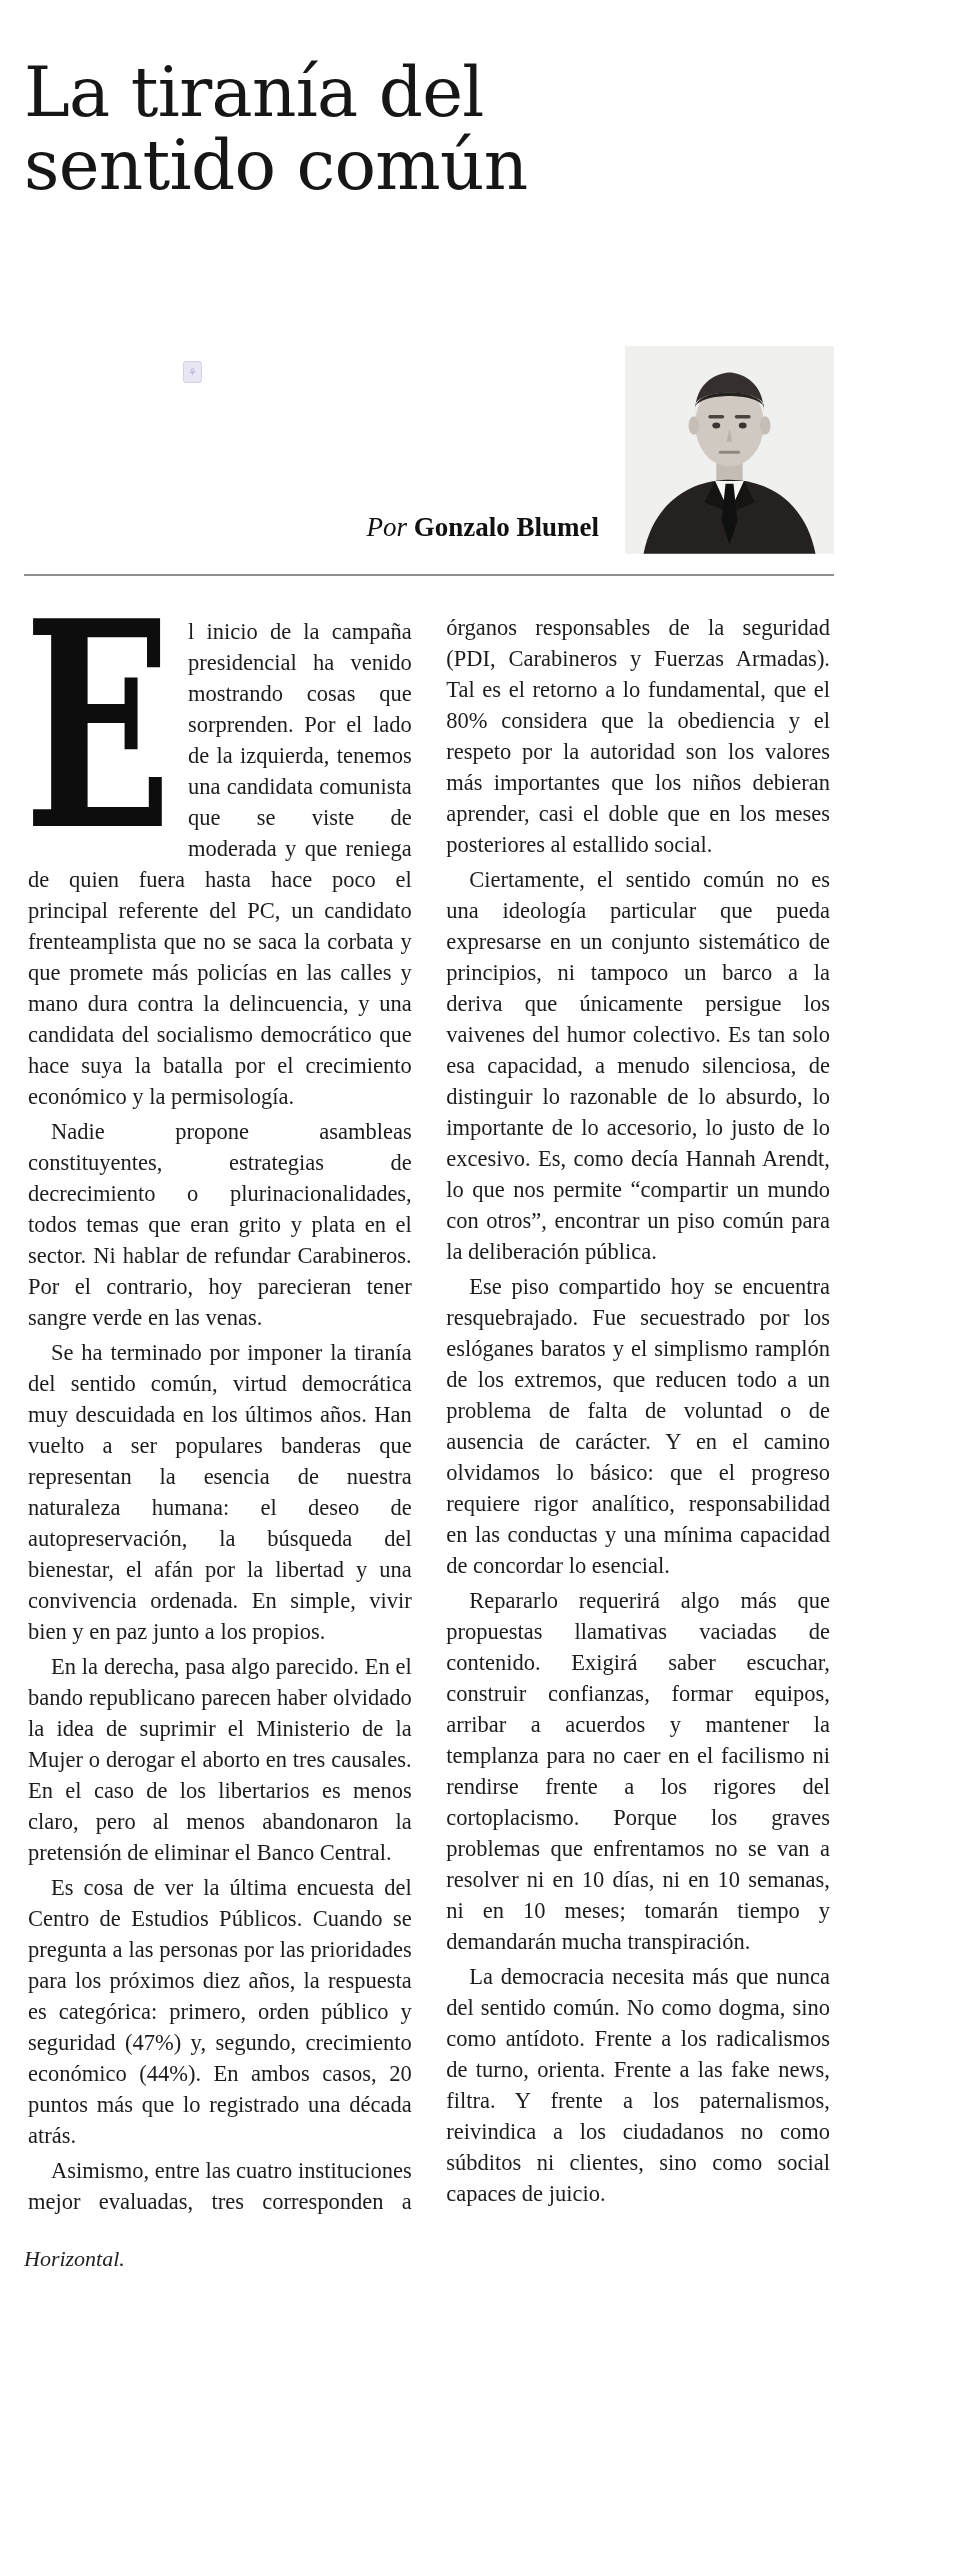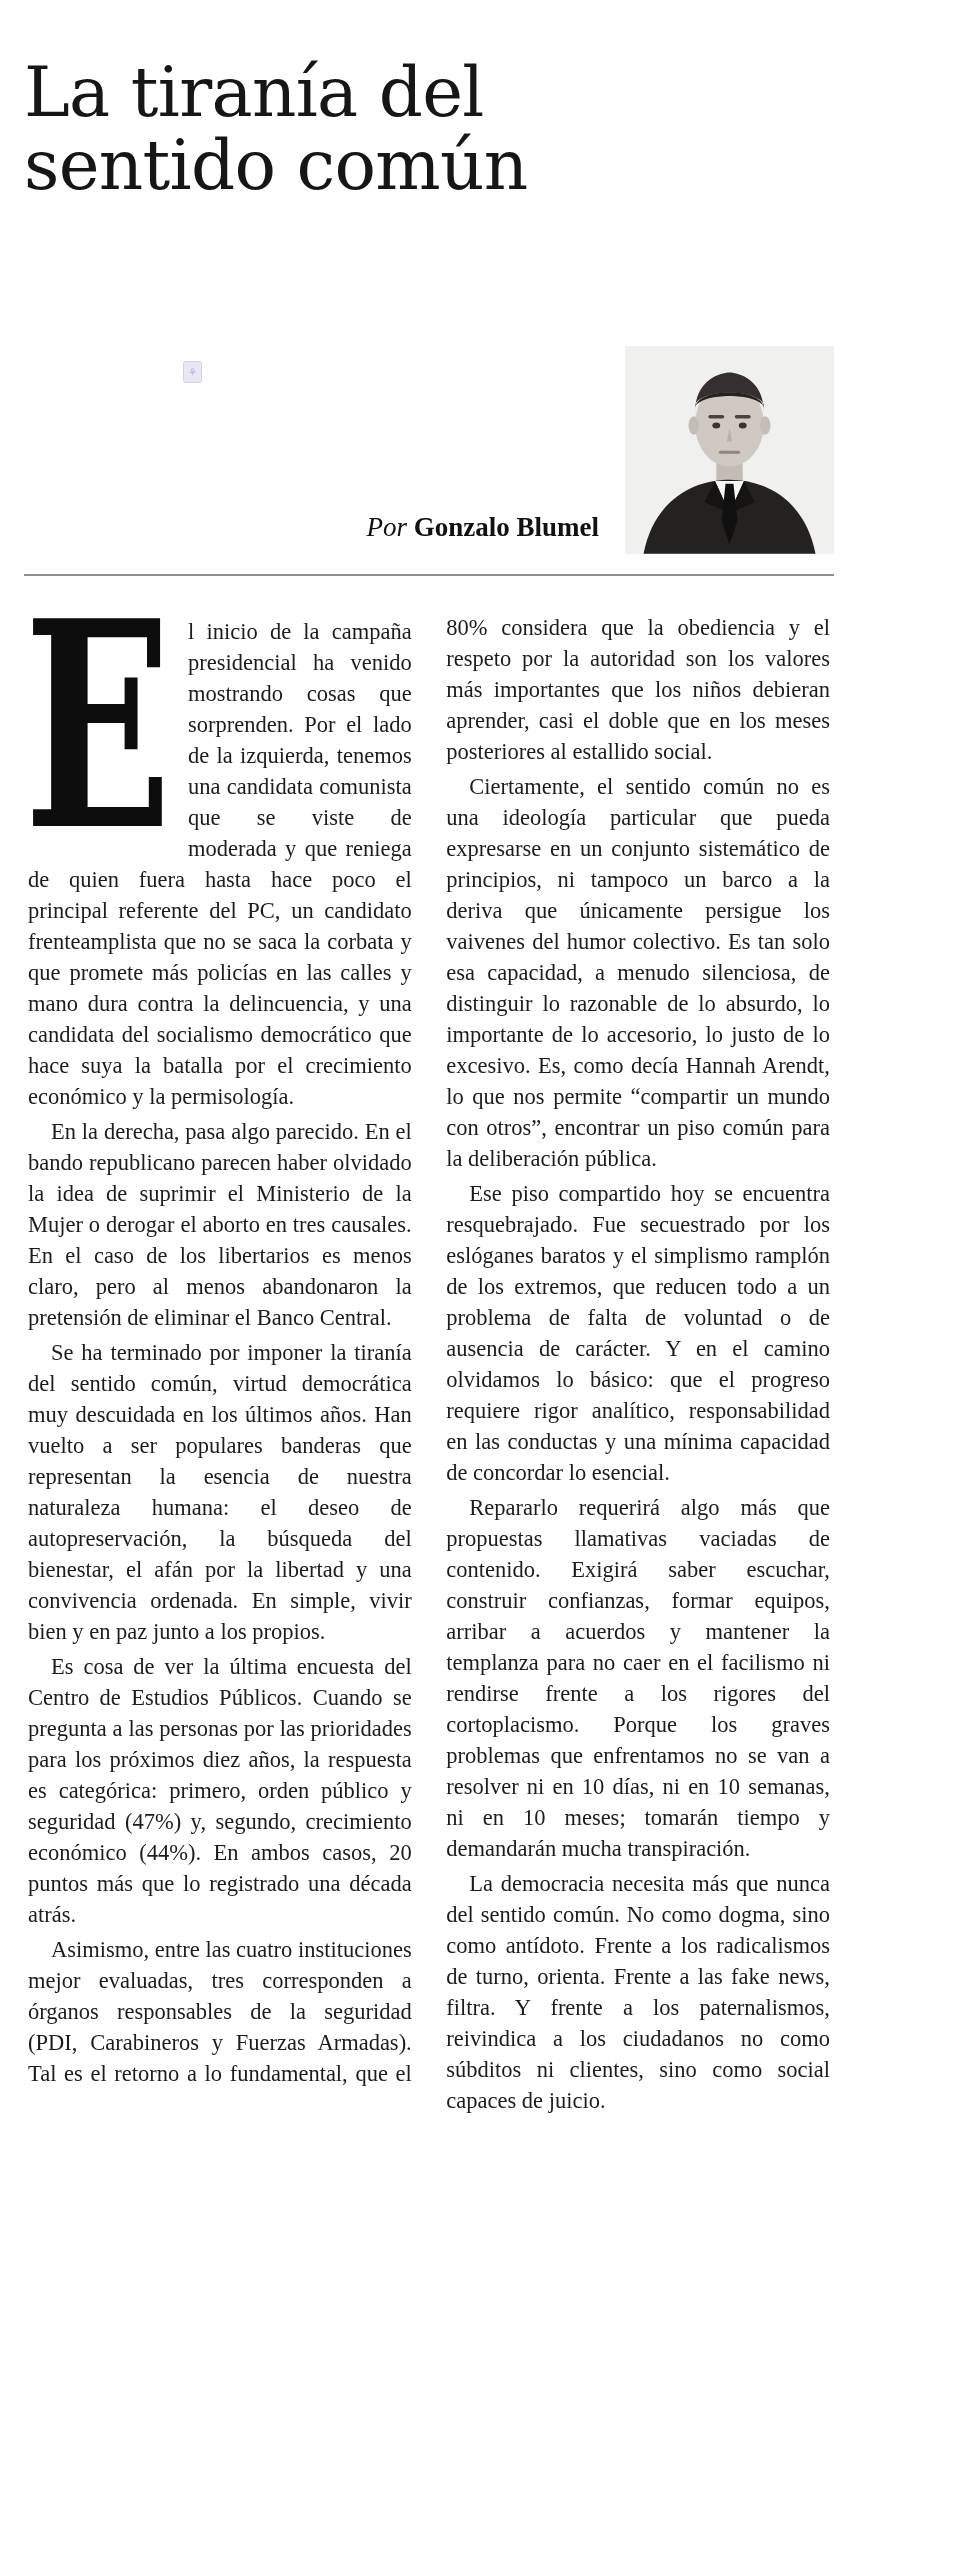--- a/index.html
+++ b/index.html
@@ -171,25 +171,27 @@
         <path d="M76,104 L82,104 L85,132 L79,150 L73,132 Z" fill="#101010"></path>
       </svg>
     </div>
   </div>
 
   <hr class="rule">
 
   <div class="article" lang="es">
     <span class="dropcap">E</span>
     <p class="first">l inicio de la campaña presidencial ha venido mostrando cosas que sorprenden. Por el lado de la izquierda, tenemos una candidata comunista que se viste de moderada y que reniega de quien fuera hasta hace poco el principal referente del PC, un candidato frenteamplista que no se saca la corbata y que promete más policías en las calles y mano dura contra la delincuencia, y una candidata del socialismo democrático que hace suya la batalla por el crecimiento económico y la permisología.</p>
+    <p>Nadie propone asambleas constituyentes, estrategias de decrecimiento o plurinacionalidades, todos temas que eran grito y plata en el sector. Ni hablar de refundar Carabineros. Por el contrario, hoy parecieran tener sangre verde en las venas.</p>
+    <p>Se ha terminado por imponer la tiranía del sentido común, virtud democrática muy descuidada en los últimos años. Han vuelto a ser populares banderas que representan la esencia de nuestra naturaleza humana: el deseo de autopreservación, la búsqueda del bienestar, el afán por la libertad y una convivencia ordenada. En simple, vivir bien y en paz junto a los propios.</p>
     <p>En la derecha, pasa algo parecido. En el bando republicano parecen haber olvidado la idea de suprimir el Ministerio de la Mujer o derogar el aborto en tres causales. En el caso de los libertarios es menos claro, pero al menos abandonaron la pretensión de eliminar el Banco Central.</p>
-    <p>Se ha terminado por imponer la tiranía del sentido común, virtud democrática muy descuidada en los últimos años. Han vuelto a ser populares banderas que representan la esencia de nuestra naturaleza humana: el deseo de autopreservación, la búsqueda del bienestar, el afán por la libertad y una convivencia ordenada. En simple, vivir bien y en paz junto a los propios.</p>
     <p>Es cosa de ver la última encuesta del Centro de Estudios Públicos. Cuando se pregunta a las personas por las prioridades para los próximos diez años, la respuesta es categórica: primero, orden público y seguridad (47%) y, segundo, crecimiento económico (44%). En ambos casos, 20 puntos más que lo registrado una década atrás.</p>
     <p>Asimismo, entre las cuatro instituciones mejor evaluadas, tres corresponden a órganos responsables de la seguridad (PDI, Carabineros y Fuerzas Armadas). Tal es el retorno a lo fundamental, que el 80% considera que la obediencia y el respeto por la autoridad son los valores más importantes que los niños debieran aprender, casi el doble que en los meses posteriores al estallido social.</p>
     <p>Ciertamente, el sentido común no es una ideología particular que pueda expresarse en un conjunto sistemático de principios, ni tampoco un barco a la deriva que únicamente persigue los vaivenes del humor colectivo. Es tan solo esa capacidad, a menudo silenciosa, de distinguir lo razonable de lo absurdo, lo importante de lo accesorio, lo justo de lo excesivo. Es, como decía Hannah Arendt, lo que nos permite “compartir un mundo con otros”, encontrar un piso común para la deliberación pública.</p>
     <p>Ese piso compartido hoy se encuentra resquebrajado. Fue secuestrado por los eslóganes baratos y el simplismo ramplón de los extremos, que reducen todo a un problema de falta de voluntad o de ausencia de carácter. Y en el camino olvidamos lo básico: que el progreso requiere rigor analítico, responsabilidad en las conductas y una mínima capacidad de concordar lo esencial.</p>
     <p>Repararlo requerirá algo más que propuestas llamativas vaciadas de contenido. Exigirá saber escuchar, construir confianzas, formar equipos, arribar a acuerdos y mantener la templanza para no caer en el facilismo ni rendirse frente a los rigores del cortoplacismo. Porque los graves problemas que enfrentamos no se van a resolver ni en 10 días, ni en 10 semanas, ni en 10 meses; tomarán tiempo y demandarán mucha transpiración.</p>
     <p>La democracia necesita más que nunca del sentido común. No como dogma, sino como antídoto. Frente a los radicalismos de turno, orienta. Frente a las fake news, filtra. Y frente a los paternalismos, reivindica a los ciudadanos no como súbditos ni clientes, sino como social capaces de juicio.</p>
   </div>
 
+  <p class="footer-note">Horizontal.</p>
 
 </div>
 
 
 </body></html>

